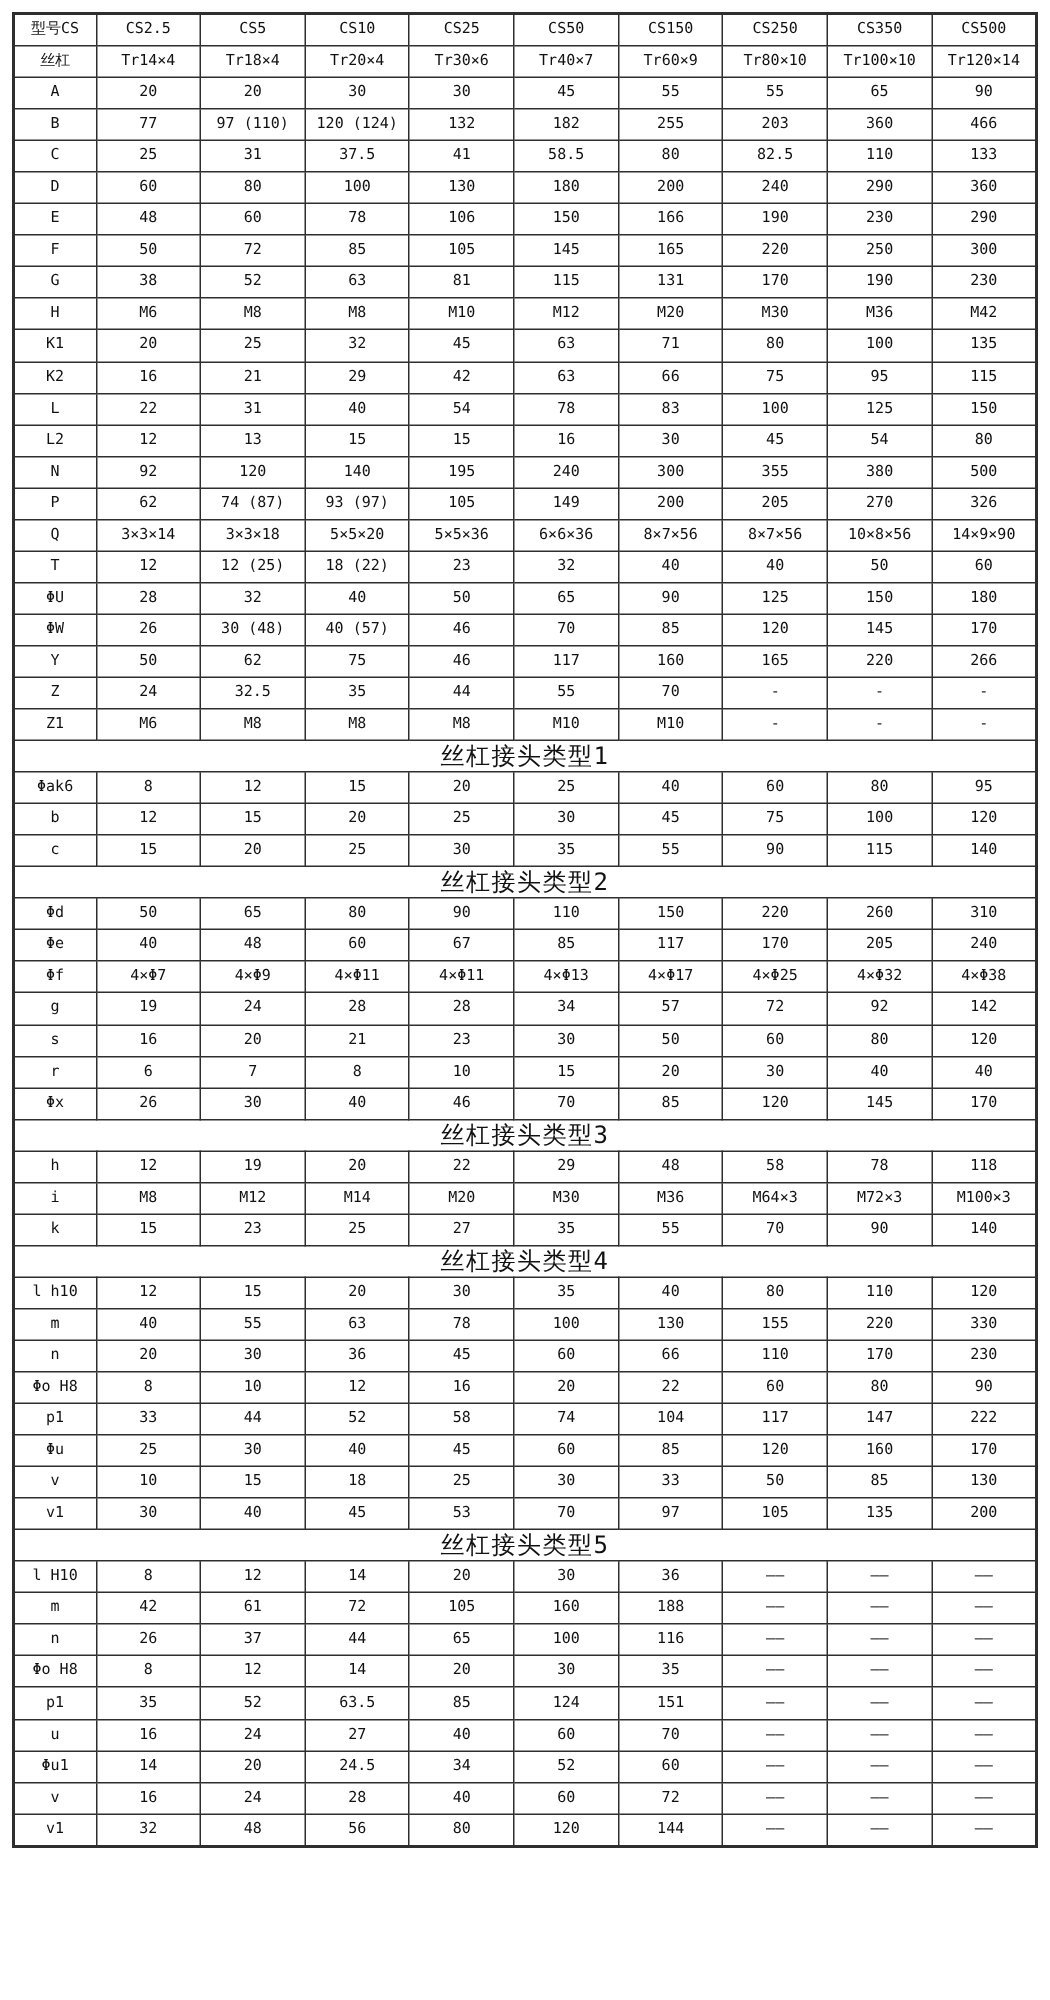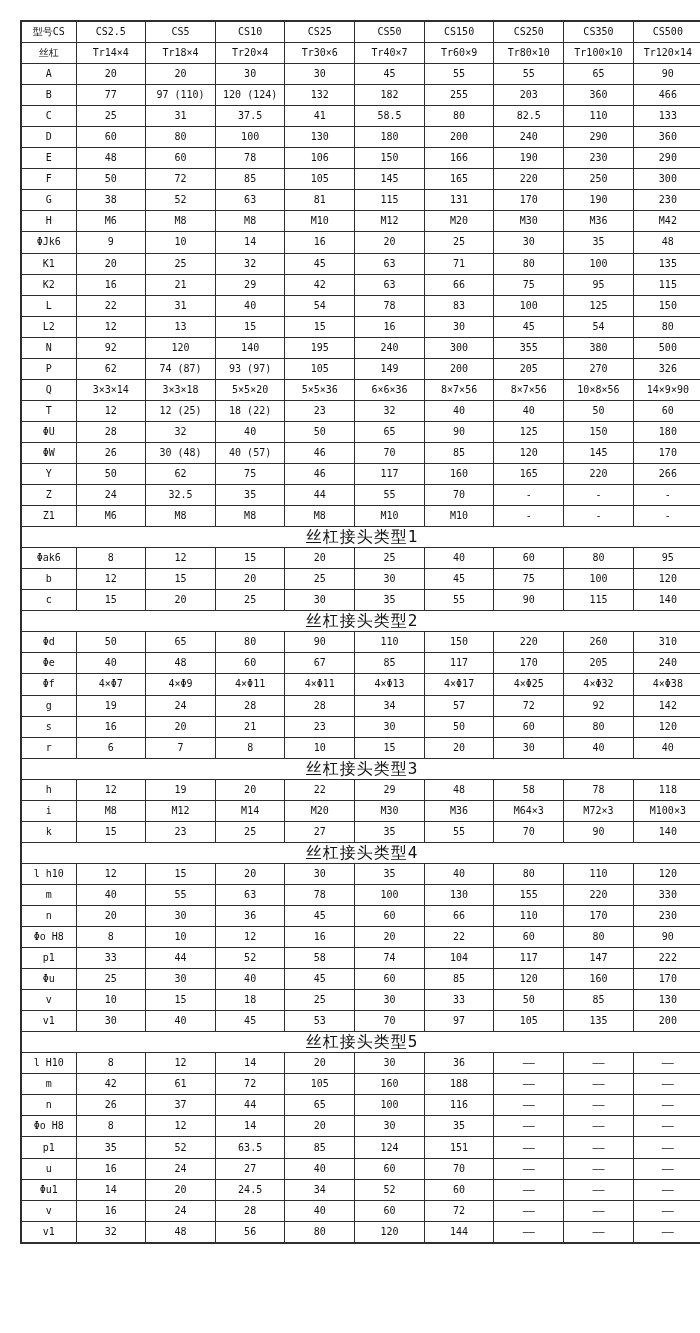--- a/index.html
+++ b/index.html
@@ -6,21 +6,21 @@
     margin: 0;
     padding: 0;
     background: #ffffff;
     font-family: "DejaVu Sans Mono", "Liberation Mono", monospace;
   }
   .page {
     width: 700px;
     height: 1333px;
     background: #ffffff;
     box-sizing: border-box;
-    padding: 20px;
+    padding: 8px;
   }
   table.spec {
     border-collapse: collapse;
     width: 684px;
     table-layout: fixed;
     border: 2px solid #2e2e2e;
   }
   table.spec th,
   table.spec td {
     border: 1px solid #2e2e2e;
@@ -174,32 +174,20 @@
           <td>M8</td>
           <td>M8</td>
           <td>M10</td>
           <td>M12</td>
           <td>M20</td>
           <td>M30</td>
           <td>M36</td>
           <td>M42</td>
         </tr>
         <tr>
-          <td>ΦJk6</td>
-          <td>9</td>
-          <td>10</td>
-          <td>14</td>
-          <td>16</td>
-          <td>20</td>
-          <td>25</td>
-          <td>30</td>
-          <td>35</td>
-          <td>48</td>
-        </tr>
-        <tr>
           <td>K1</td>
           <td>20</td>
           <td>25</td>
           <td>32</td>
           <td>45</td>
           <td>63</td>
           <td>71</td>
           <td>80</td>
           <td>100</td>
           <td>135</td>
@@ -456,20 +444,32 @@
           <td>7</td>
           <td>8</td>
           <td>10</td>
           <td>15</td>
           <td>20</td>
           <td>30</td>
           <td>40</td>
           <td>40</td>
         </tr>
         <tr>
+          <td>Φx</td>
+          <td>26</td>
+          <td>30</td>
+          <td>40</td>
+          <td>46</td>
+          <td>70</td>
+          <td>85</td>
+          <td>120</td>
+          <td>145</td>
+          <td>170</td>
+        </tr>
+        <tr>
           <td class="section-title" colspan="10">丝杠接头类型3</td>
         </tr>
         <tr>
           <td>h</td>
           <td>12</td>
           <td>19</td>
           <td>20</td>
           <td>22</td>
           <td>29</td>
           <td>48</td>

